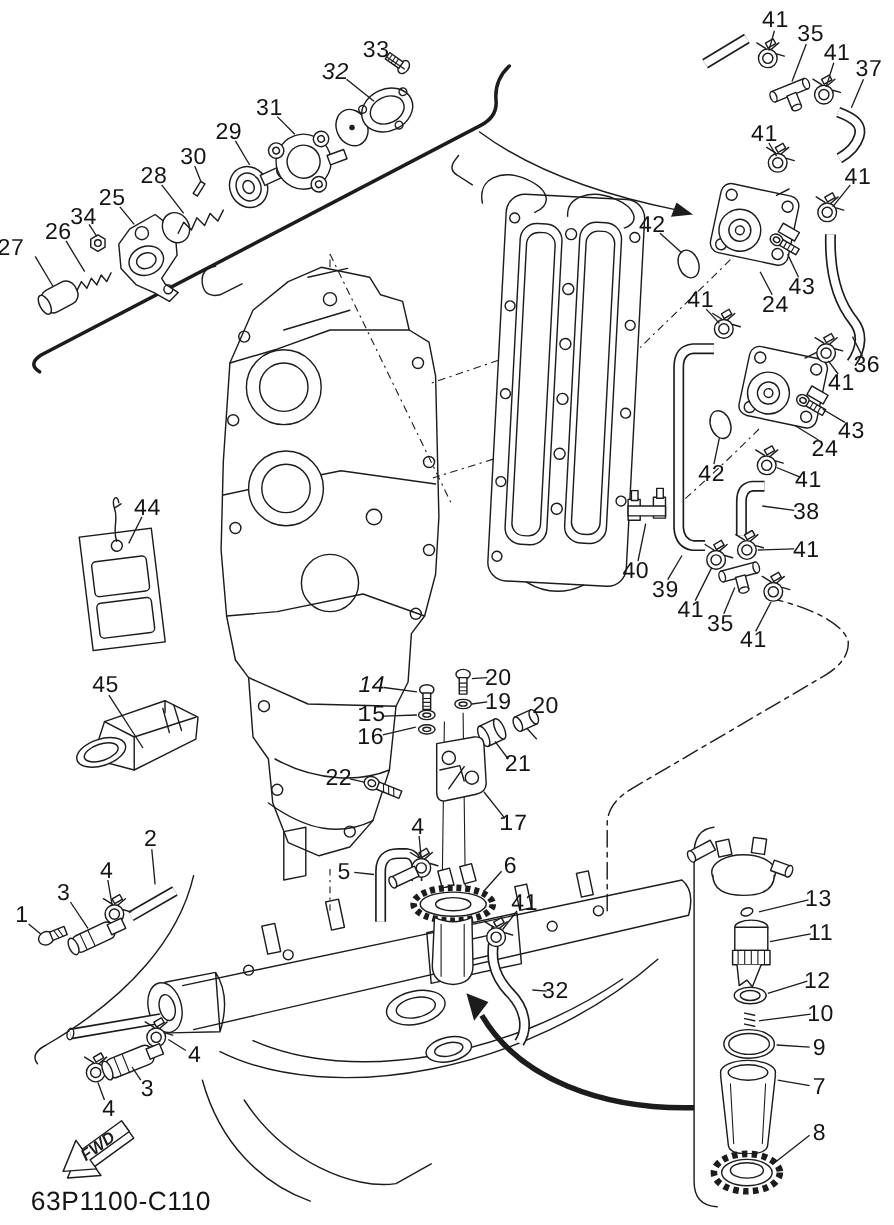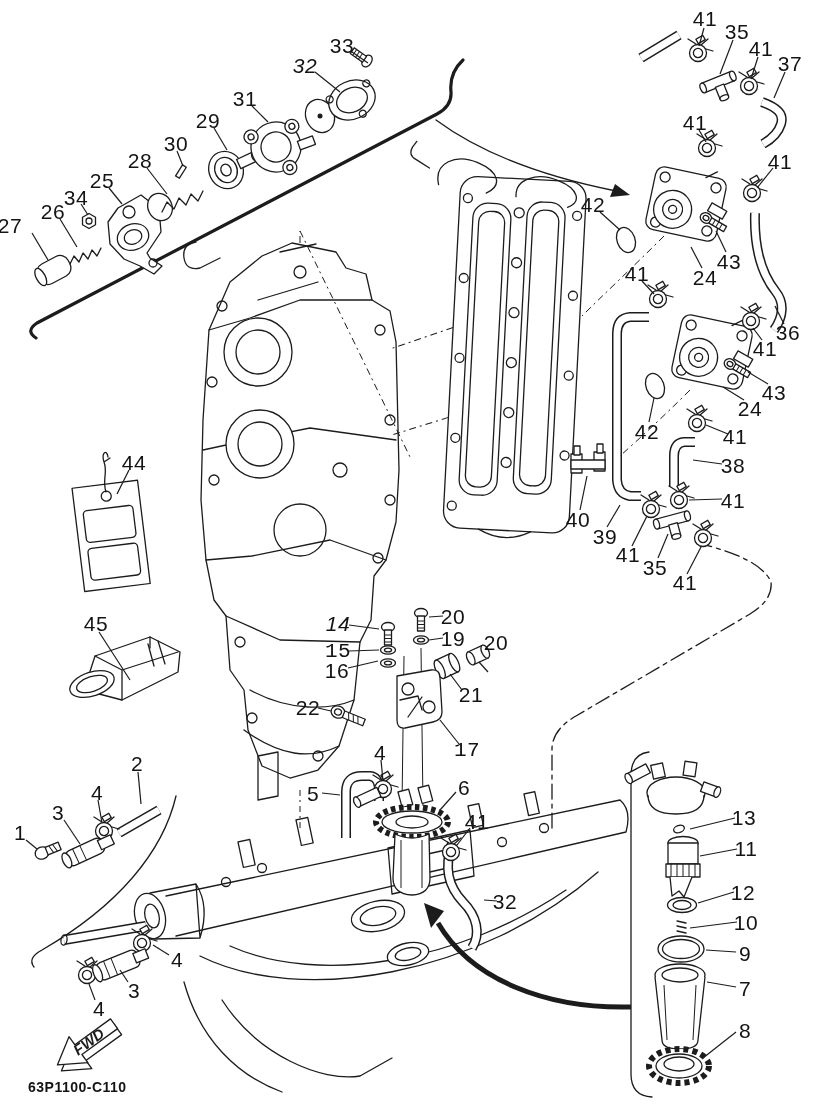--- a/index.html
+++ b/index.html
@@ -1,21 +1,21 @@
 <!DOCTYPE html>
 <html><head>
 <meta charset="utf-8">
 <style>
   html,body{margin:0;padding:0;background:#fff;}
   .stage{position:relative;width:813px;height:1114px;background:#ffffff;overflow:hidden;
          font-family:"Liberation Sans",sans-serif;color:#161616;}
   .stage svg{position:absolute;left:0;top:0;}
   .callout{position:absolute;transform:translate(-50%,-50%);font-size:21px;line-height:1;
            color:#141414;letter-spacing:0.5px;white-space:nowrap;}
-  .partcode{position:absolute;left:28px;top:1079px;font-size:14px;color:#141414;letter-spacing:0.5px;font-weight:bold;}
+  .partcode{position:absolute;left:28px;top:1079px;font-size:24px;color:#141414;letter-spacing:0.5px;}
   .ink{stroke:#1c1c1c;fill:none;stroke-width:1.3;stroke-linejoin:round;stroke-linecap:round;}
   .inkf{stroke:#1c1c1c;fill:#ffffff;stroke-width:1.3;stroke-linejoin:round;}
   .solid{fill:#1c1c1c;stroke:none;}
   .tube-o{stroke:#1c1c1c;fill:none;stroke-width:10;stroke-linecap:butt;}
   .tube-i{stroke:#ffffff;fill:none;stroke-width:7;stroke-linecap:butt;}
   .lead{stroke:#1c1c1c;fill:none;stroke-width:1.2;}
   .thin{stroke:#1c1c1c;fill:none;stroke-width:1;}
 </style>
 </head>
 <body>

